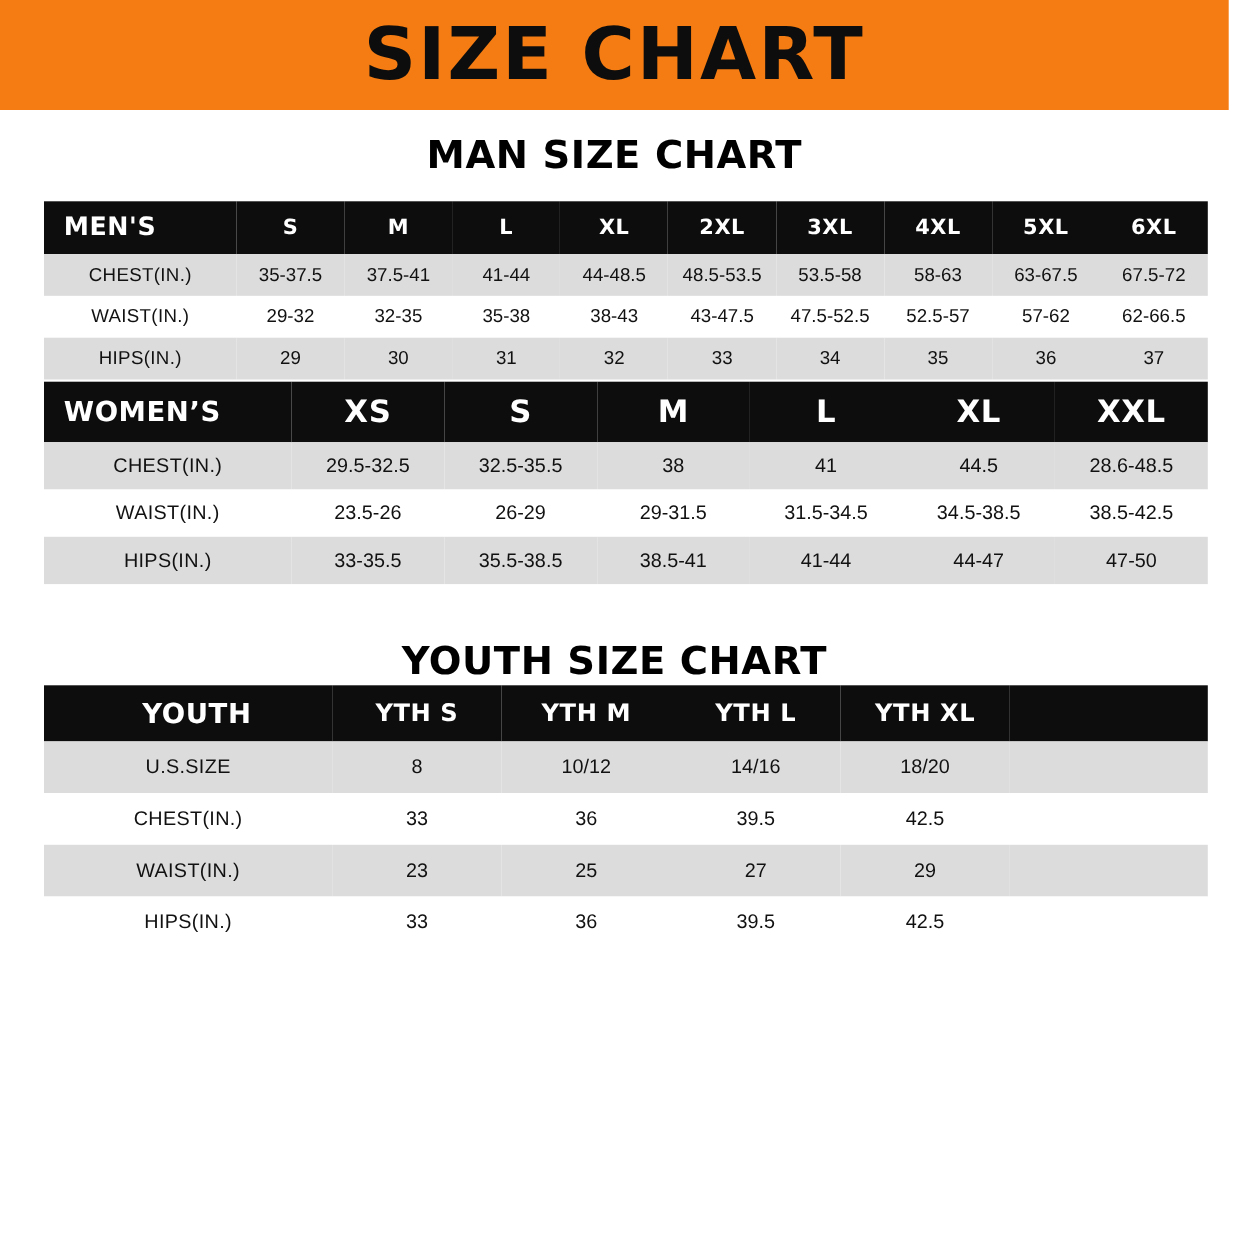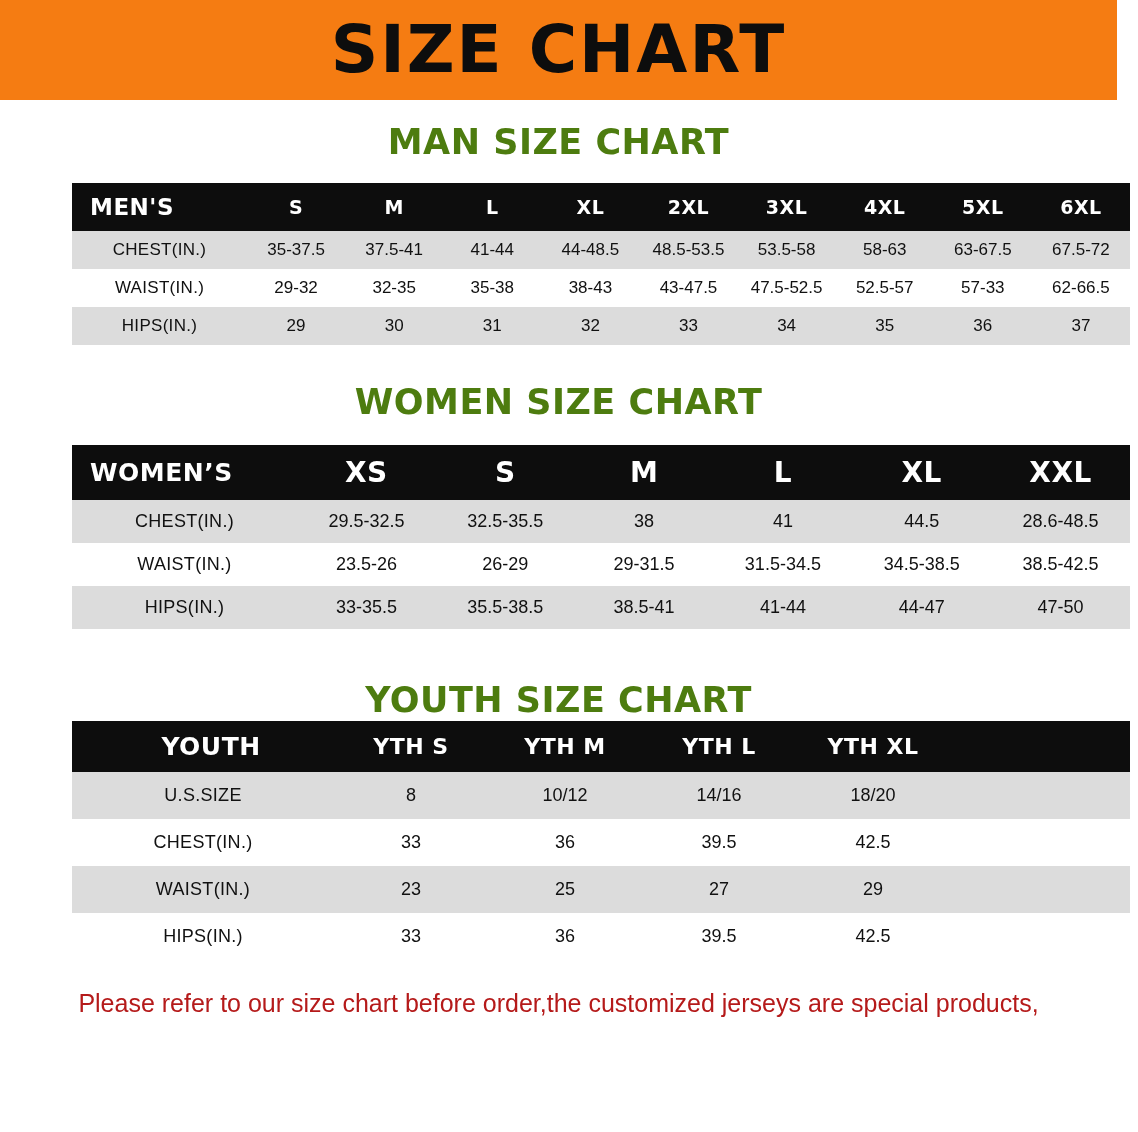--- a/index.html
+++ b/index.html
@@ -34,31 +34,30 @@
     font-size: 66px;
     letter-spacing: 2px;
     color: #0d0d0d;
     line-height: 1;
   }
   
   .section-title {
     text-align: center;
     font-family: "DejaVu Sans", sans-serif;
     font-weight: bold;
-    color: #4d7c0f;
+    color: #000000;
     letter-spacing: 0.5px;
   }
   .st-man   { font-size: 35px; margin-top: 22px; margin-bottom: 20px; }
   .st-women { font-size: 35px; margin-top: 36px; margin-bottom: 22px; }
   .st-youth { font-size: 35px; margin-top: 50px; }
 
   
   .tbl-wrap {
     padding: 1px 40px;
-    margin-left: 32px;
   }
   table.size {
     width: 1058px;
     border-collapse: collapse;
     table-layout: fixed;
   }
   table.size th, table.size td {
     text-align: center;
     font-family: "Liberation Sans", sans-serif;
     color: #111111;
@@ -160,40 +159,39 @@
         </tr>
         <tr class="plain">
           <td class="rowlabel">WAIST(IN.)</td>
           <td>29-32</td>
           <td>32-35</td>
           <td>35-38</td>
           <td>38-43</td>
           <td>43-47.5</td>
           <td>47.5-52.5</td>
           <td>52.5-57</td>
-          <td>57-33</td>
+          <td>57-62</td>
           <td>62-66.5</td>
         </tr>
         <tr class="shade">
           <td class="rowlabel">HIPS(IN.)</td>
           <td>29</td>
           <td>30</td>
           <td>31</td>
           <td>32</td>
           <td>33</td>
           <td>34</td>
           <td>35</td>
           <td>36</td>
           <td>37</td>
         </tr>
       </tbody>
     </table>
   </div>
 
-  <div class="section-title st-women">WOMEN SIZE CHART</div>
   <div class="tbl-wrap">
     <table class="size women">
       <colgroup>
         <col style="width:225px">
         <col span="6">
       </colgroup>
       <thead>
         <tr>
           <th class="corner">WOMEN’S</th>
           <th>XS</th>
@@ -285,16 +283,15 @@
           <td>36</td>
           <td>39.5</td>
           <td>42.5</td>
           <td></td>
         </tr>
       </tbody>
     </table>
   </div>
 
   <div class="note">
-    <div>Please refer to our size chart before order,the customized jerseys are special products,</div>
   </div>
 
 </div>
 
 </body></html>

